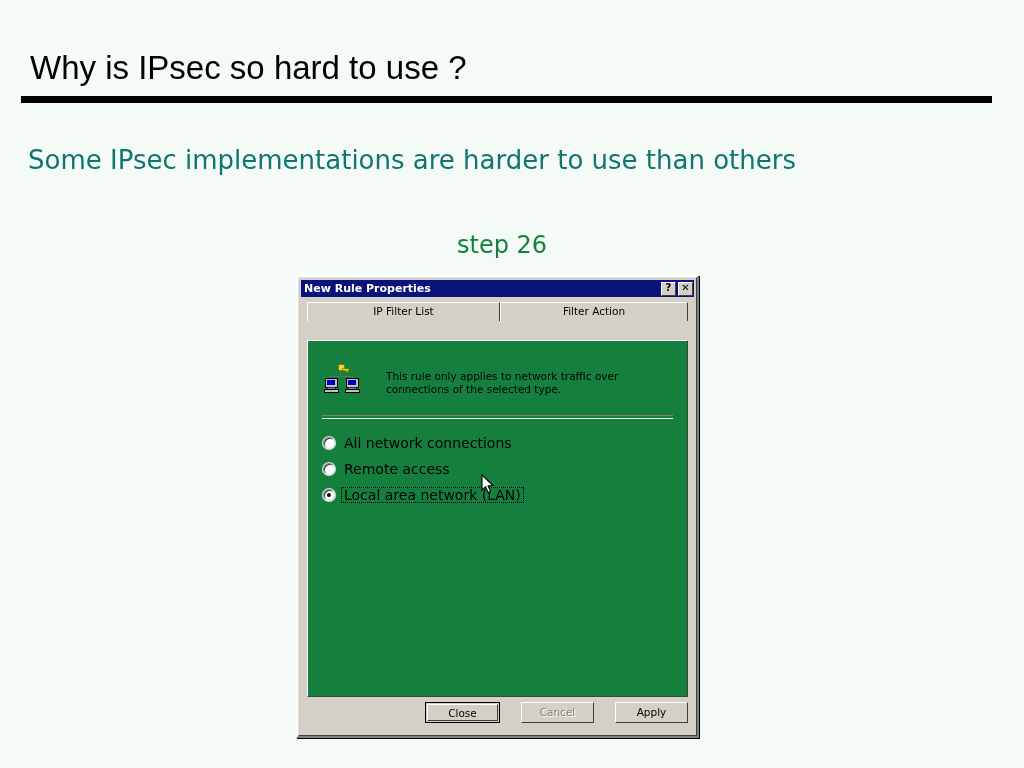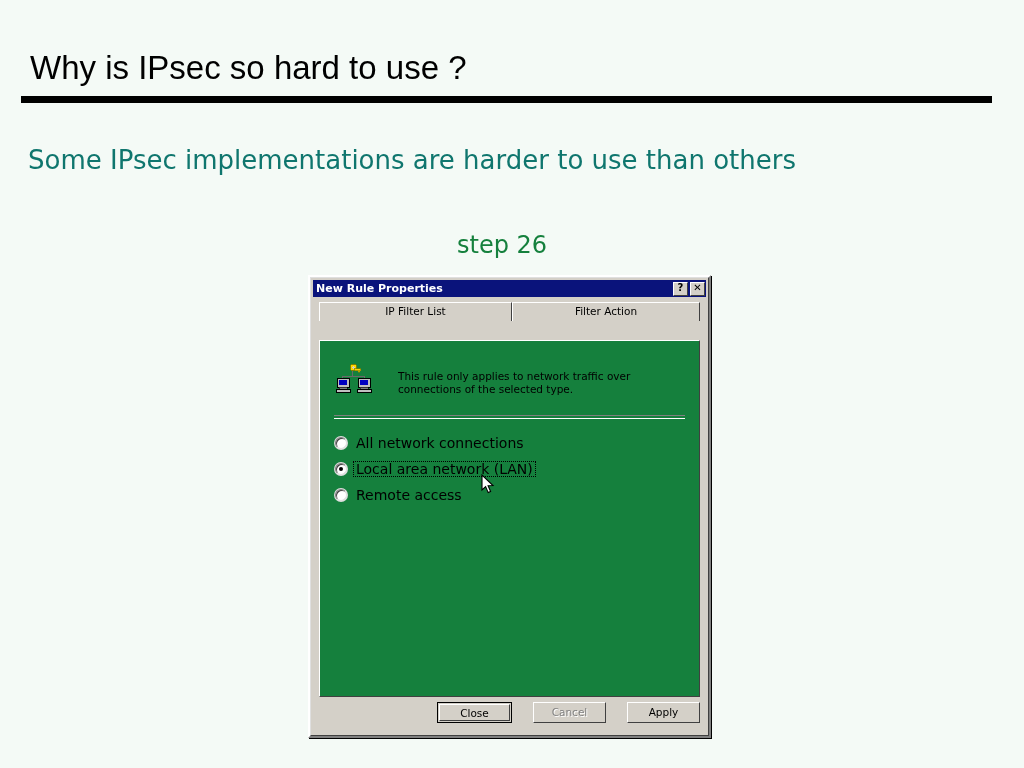--- a/index.html
+++ b/index.html
@@ -47,21 +47,21 @@
     left: 457px;
     top: 231px;
     font-size: 24px;
     color: #15803d;
     white-space: nowrap;
   }
 
   
   .dialog {
     position: absolute;
-    left: 308px;
+    left: 296px;
     top: 275px;
     width: 403px;
     height: 463px;
     background: #d4d0c8;
     border-top: 2px solid #ffffff;
     border-left: 2px solid #ffffff;
     border-right: 2px solid #808080;
     border-bottom: 2px solid #808080;
     box-sizing: border-box;
     box-shadow: 1px 1px 0 0 #000;
@@ -368,26 +368,26 @@
     </div>
 
     <div class="groove"></div>
 
     <div class="radio-group">
       <div class="radio-row">
         <span class="radio-mark"></span>
         <span class="radio-label">All network connections</span>
       </div>
       <div class="radio-row">
+        <span class="radio-mark"></span>
+        <span class="radio-label">Remote access</span>
+      </div>
+      <div class="radio-row">
         <span class="radio-mark checked"></span>
         <span class="radio-label focused">Local area network (LAN)</span>
-      </div>
-      <div class="radio-row">
-        <span class="radio-mark"></span>
-        <span class="radio-label">Remote access</span>
       </div>
     </div>
   </div>
 
   <div class="buttonbar">
     <div class="btn default">
       <div class="btn-face">Close</div>
     </div>
     <div class="btn disabled">Cancel</div>
     <div class="btn">Apply</div>

